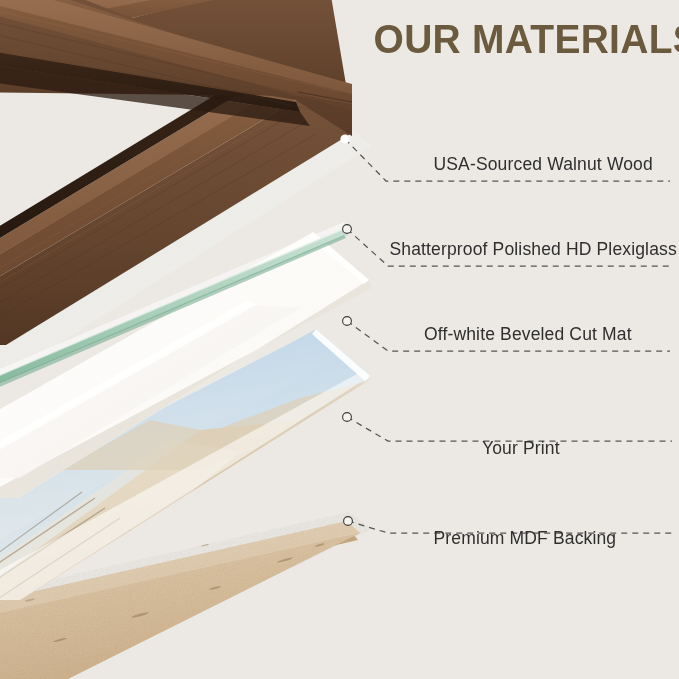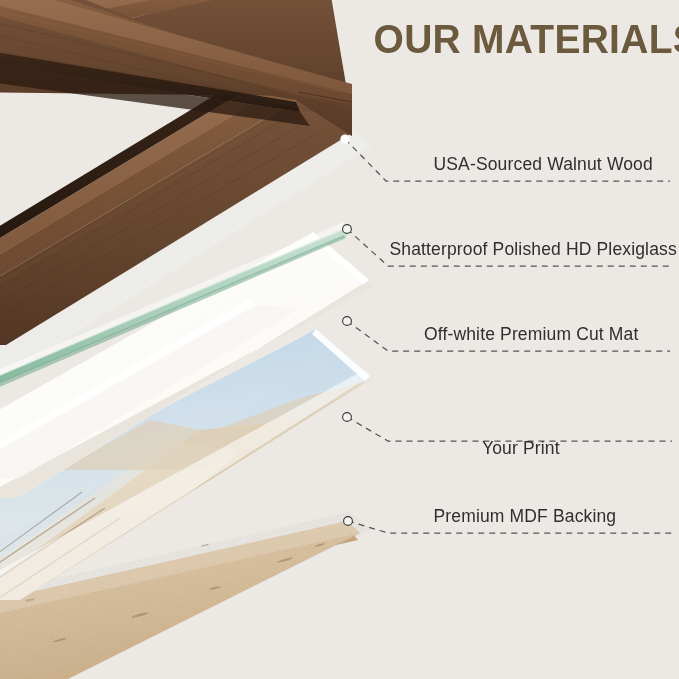--- a/index.html
+++ b/index.html
@@ -265,17 +265,17 @@
         <circle cx="347" cy="321" r="4.4" fill="#f4f3f0" stroke="#3a3a3a" stroke-width="1.1"></circle>
         <circle cx="347" cy="417" r="4.4" fill="#f4f3f0" stroke="#3a3a3a" stroke-width="1.1"></circle>
         <circle cx="348" cy="521" r="4.4" fill="#f4f3f0" stroke="#3a3a3a" stroke-width="1.1"></circle>
       </g>
   </svg>
 
   <div class="title">OUR MATERIALS</div>
 
   <div class="label" style="left: 433.5px; top: 154px;">USA-Sourced Walnut Wood</div>
   <div class="label" style="left: 389.5px; top: 239px;">Shatterproof Polished HD Plexiglass</div>
-  <div class="label" style="left: 424px; top: 324px;">Off-white Premium Cut Mat</div>
+  <div class="label" style="left: 424px; top: 324px;">Off-white Beveled Cut Mat</div>
   <div class="label" style="left: 482px; top: 438px;">Your Print</div>
-  <div class="label" style="left: 433.5px; top: 506px;">Premium MDF Backing</div>
+  <div class="label" style="left: 433.5px; top: 528px;">Premium MDF Backing</div>
 
 </div>
 
 </body></html>

